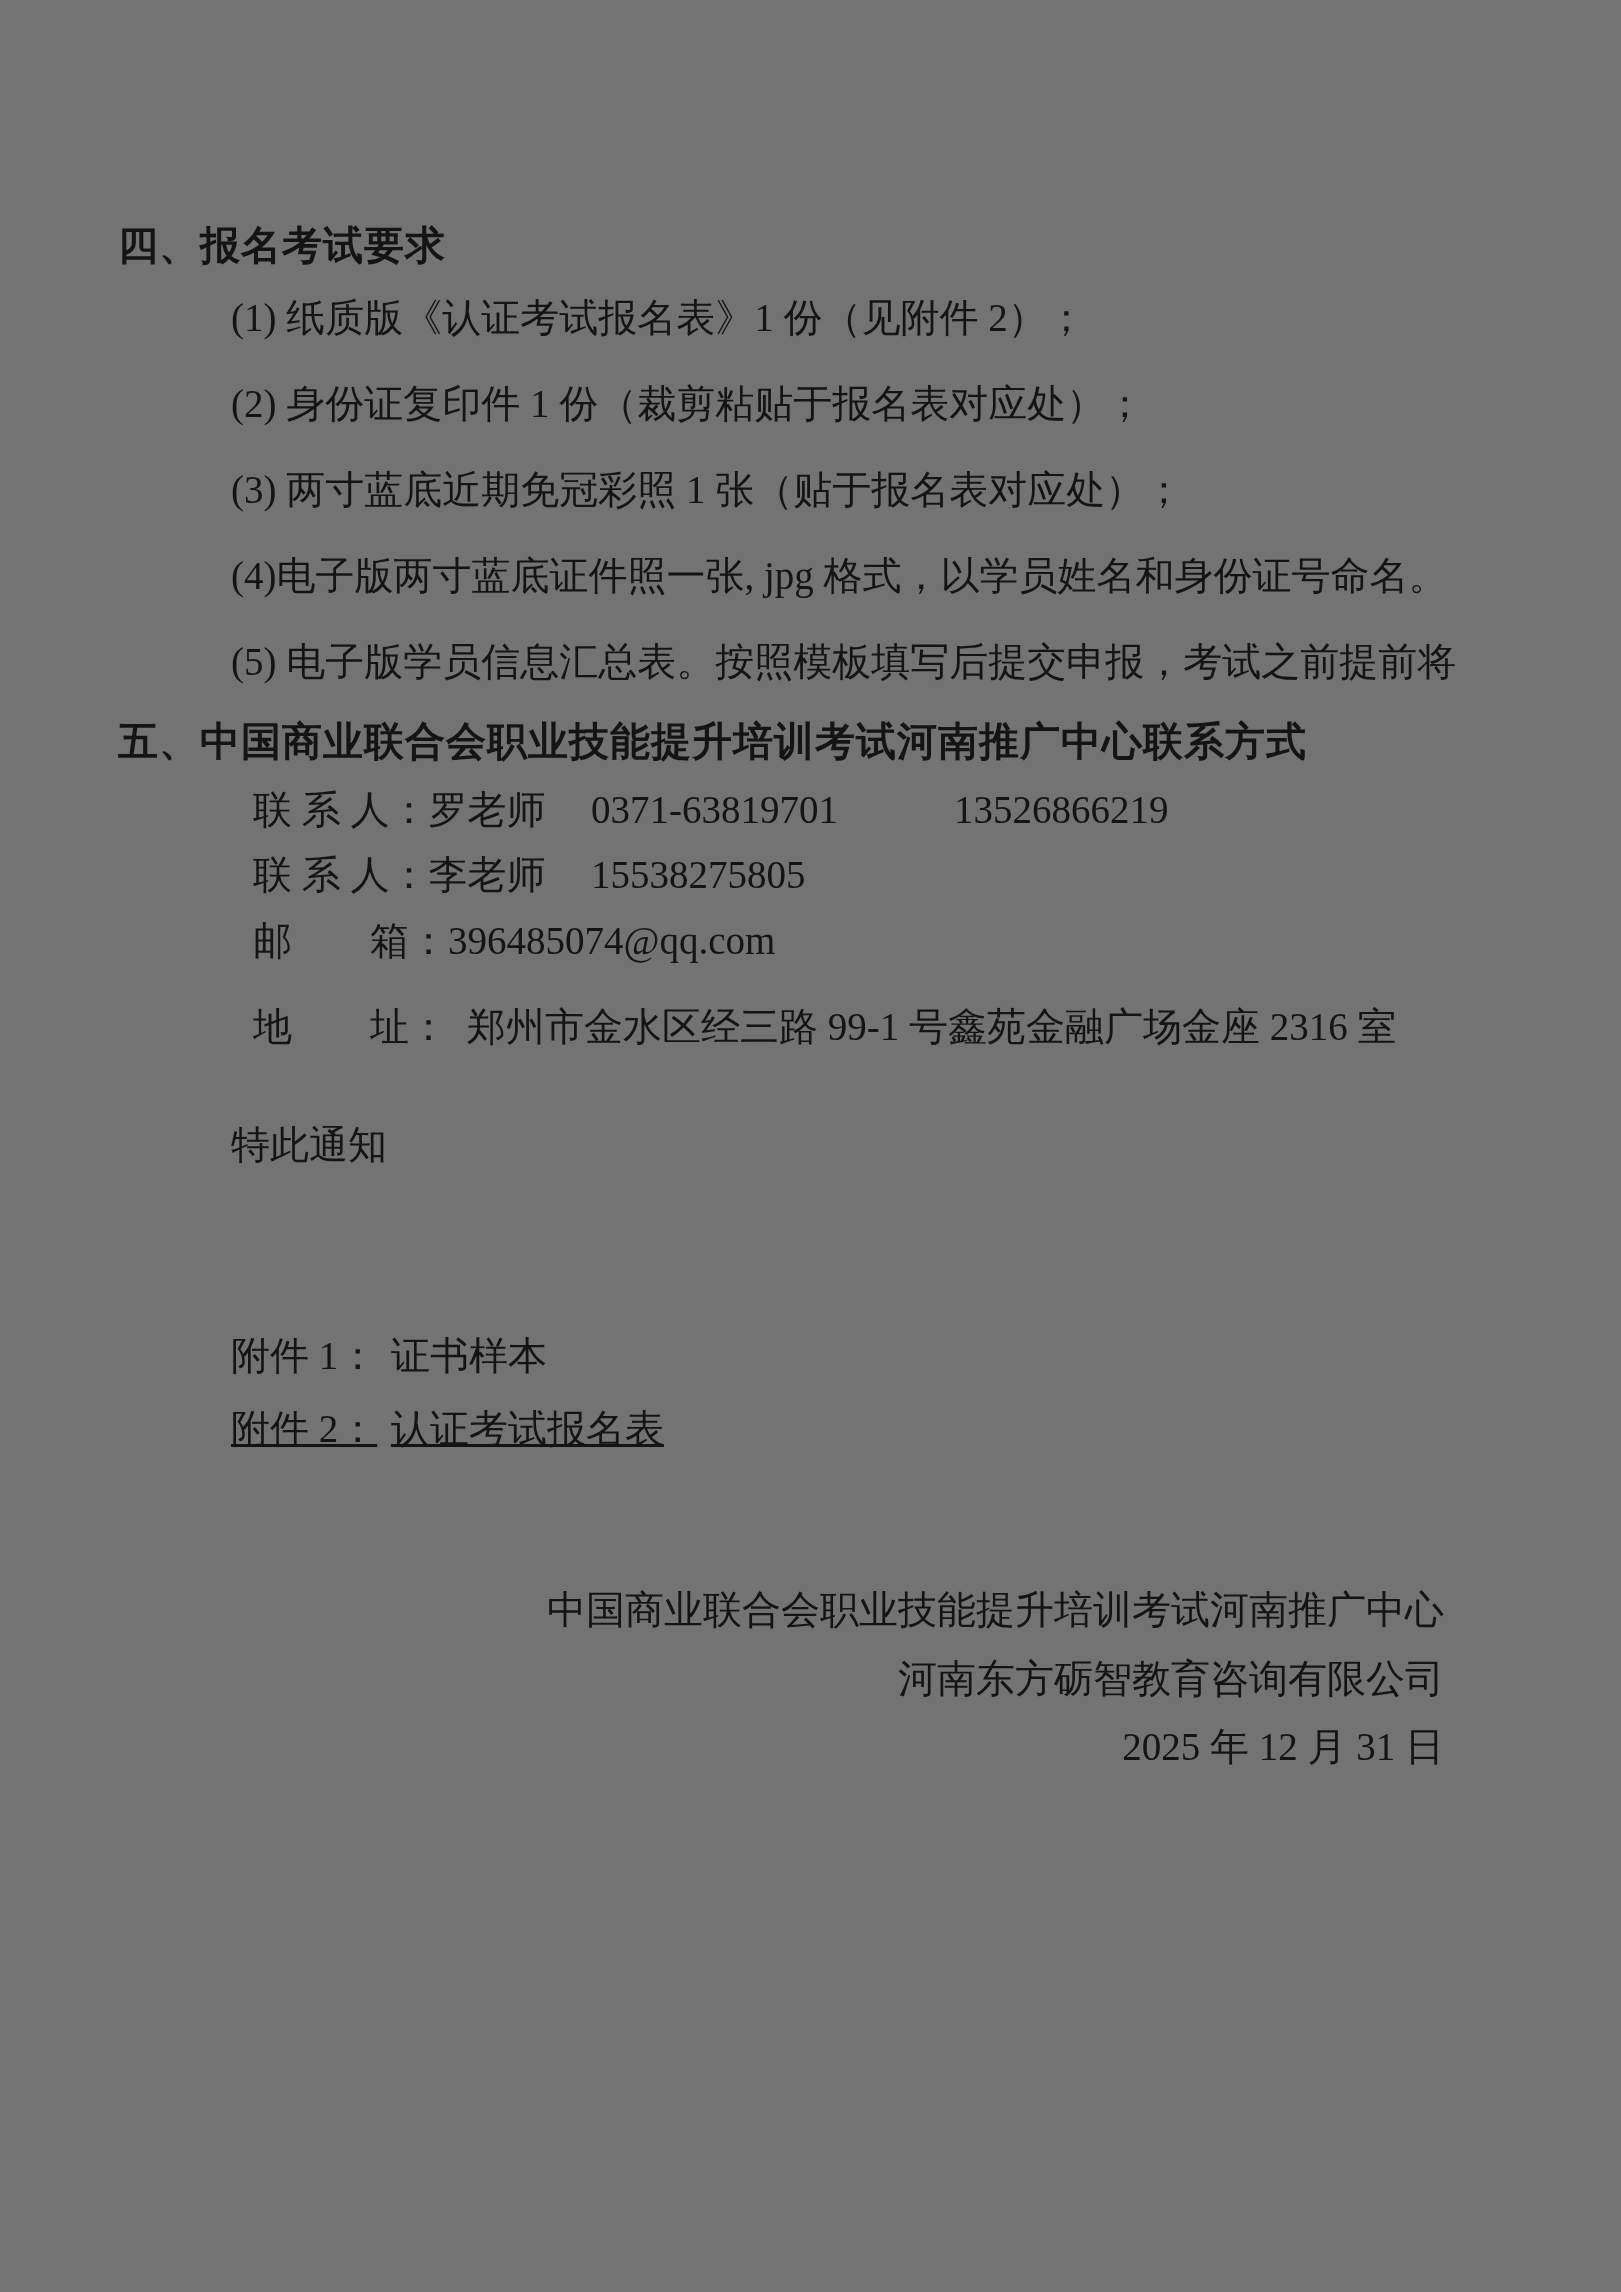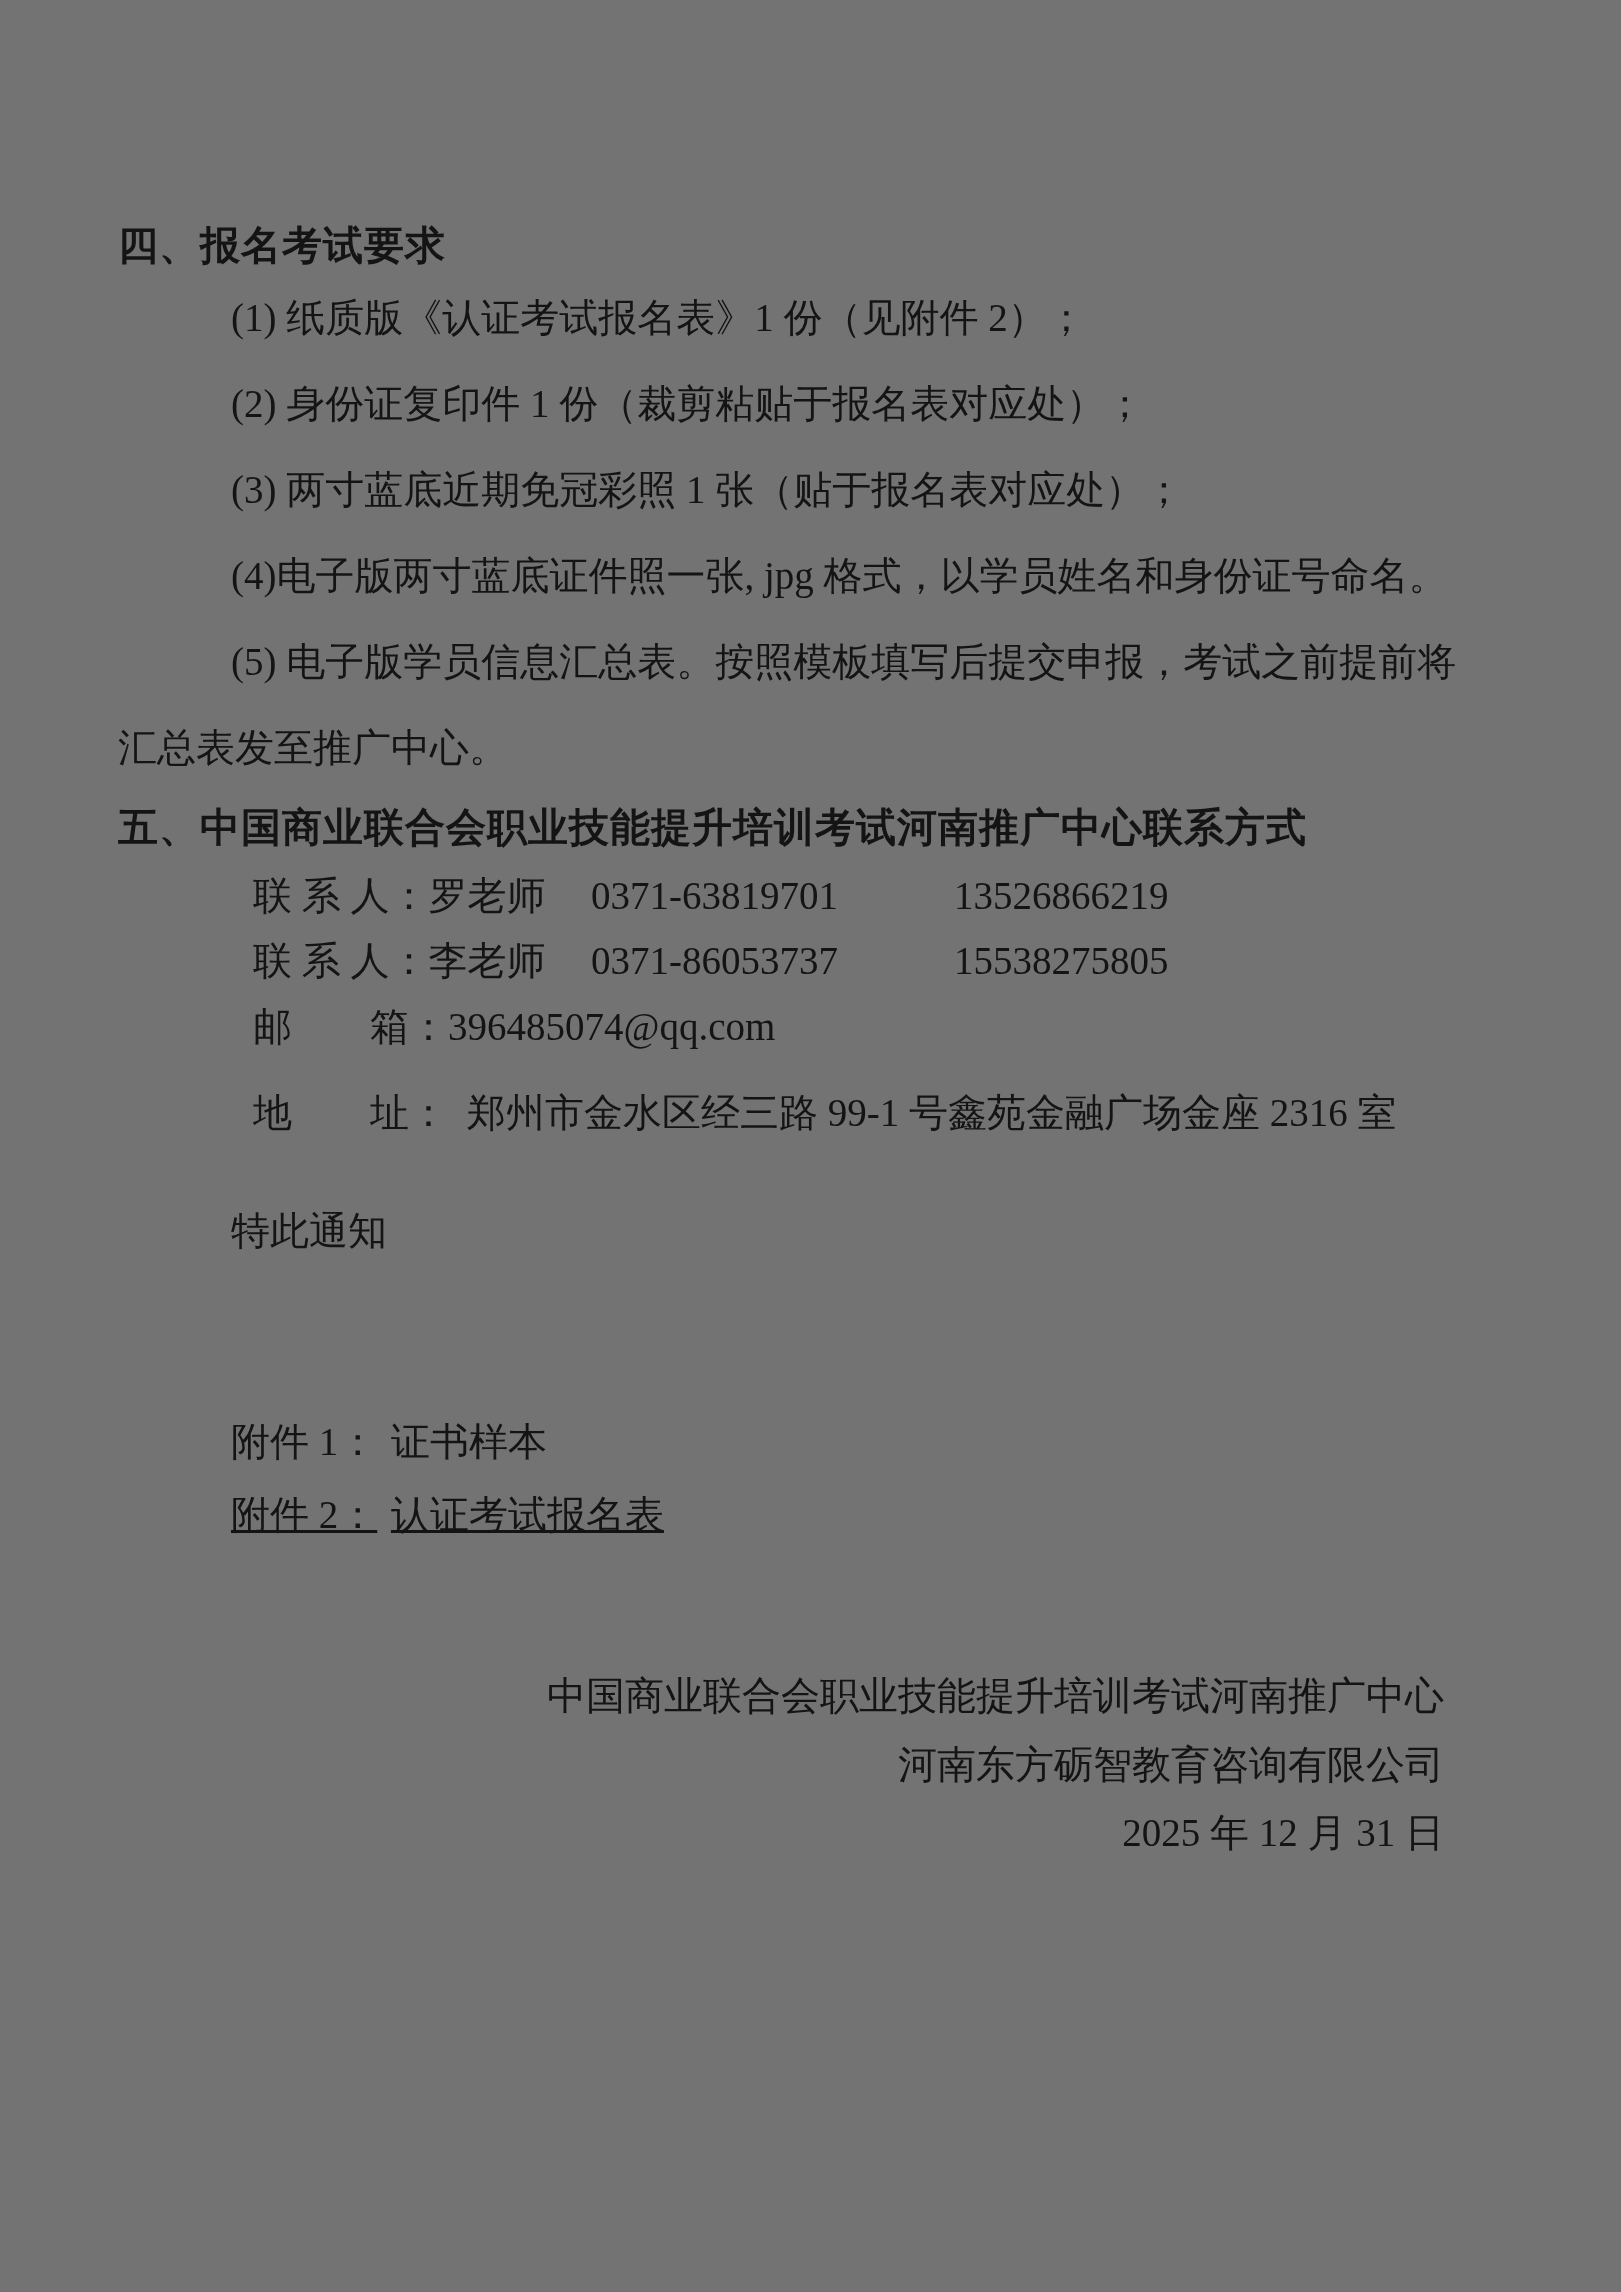--- a/index.html
+++ b/index.html
@@ -73,32 +73,30 @@
 
 <div class="page">
 
   <h2 class="heading">四、报名考试要求</h2>
 
   <p class="line indent item item-first">(1) 纸质版《认证考试报名表》1 份（见附件 2）；</p>
   <p class="line indent item">(2) 身份证复印件 1 份（裁剪粘贴于报名表对应处）；</p>
   <p class="line indent item">(3) 两寸蓝底近期免冠彩照 1 张（贴于报名表对应处）；</p>
   <p class="line indent item">(4)电子版两寸蓝底证件照一张, jpg 格式，以学员姓名和身份证号命名。</p>
   <p class="line indent item">(5) 电子版学员信息汇总表。按照模板填写后提交申报，考试之前提前将</p>
-  <p class="line cont">汇总表发至推广中心。</p>
 
   <h2 class="heading h5">五、中国商业联合会职业技能提升培训考试河南推广中心联系方式</h2>
 
   <div class="contact-row row-first">
     <span class="col-name"><span>联 系 人：</span><span>罗老师</span></span>
     <span class="col-phone">0371-63819701</span>
     <span class="col-mobile">13526866219</span>
   </div>
   <div class="contact-row row-gap">
     <span class="col-name"><span>联 系 人：</span><span>李老师</span></span>
-    <span class="col-phone">0371-86053737</span>
     <span class="col-mobile">15538275805</span>
   </div>
 
   <div class="contact-row row-email">
     <span>邮　　箱：</span>
       <span>396485074@qq.com</span>
   </div>
   <div class="contact-row row-address">
     <span>地　　址：</span>
       <span>郑州市金水区经三路 99-1 号鑫苑金融广场金座 2316 室</span>

